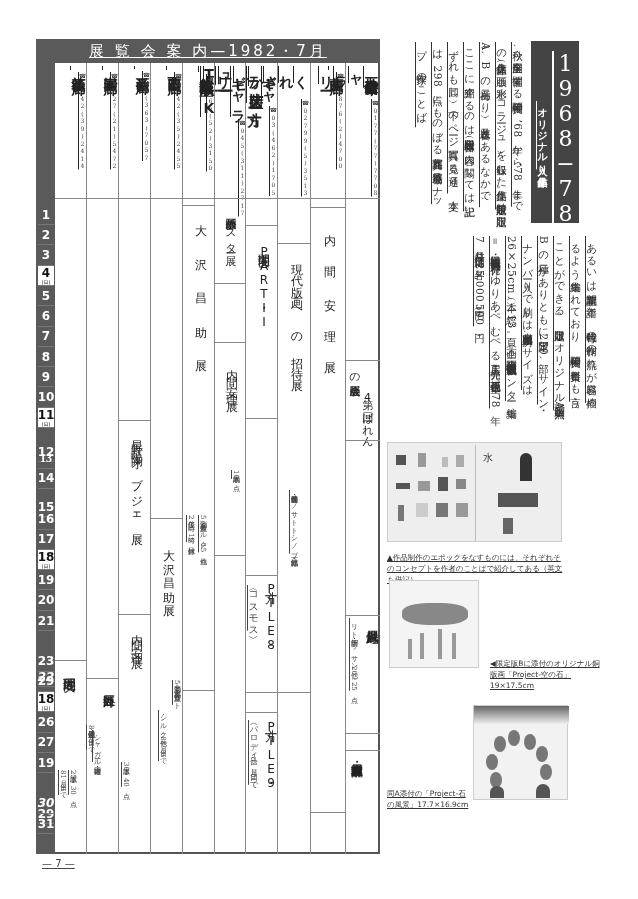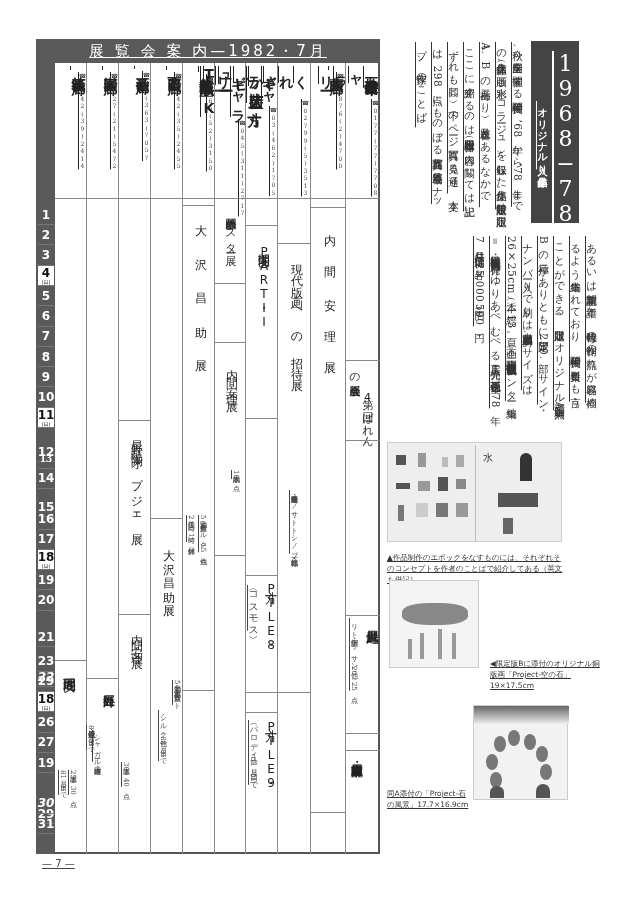--- a/index.html
+++ b/index.html
@@ -105,21 +105,21 @@
     <div class="day sun" style="top: 550.1px;">
       <span>18</span>
       <span class="sunmark">(日)</span>
     </div>
     <div class="day" style="top: 570.4px;">
       <span>19</span>
     </div>
     <div class="day" style="top: 590.7px;">
       <span>20</span>
     </div>
-    <div class="day" style="top: 611px; margin-top: 16px;">
+    <div class="day" style="top: 611px;">
       <span>21</span>
     </div>
     <div class="day" style="top: 667px; font-style: italic;">
       <span>22</span>
     </div>
     <div class="day" style="top: 651.6px;">
       <span>23</span>
     </div>
     <div class="day" style="top: 671.9px;">
       <span>29</span>

